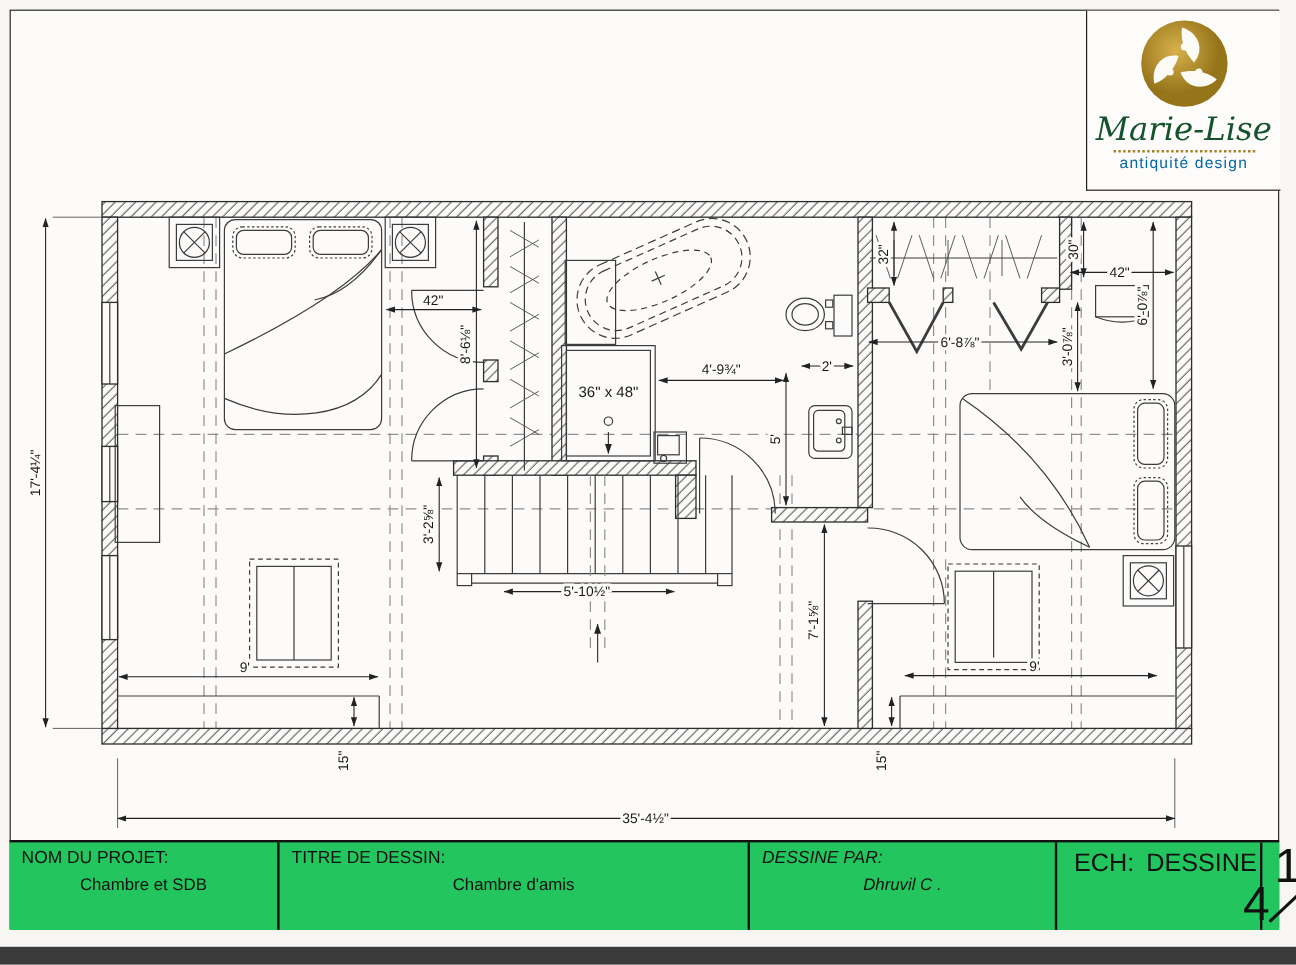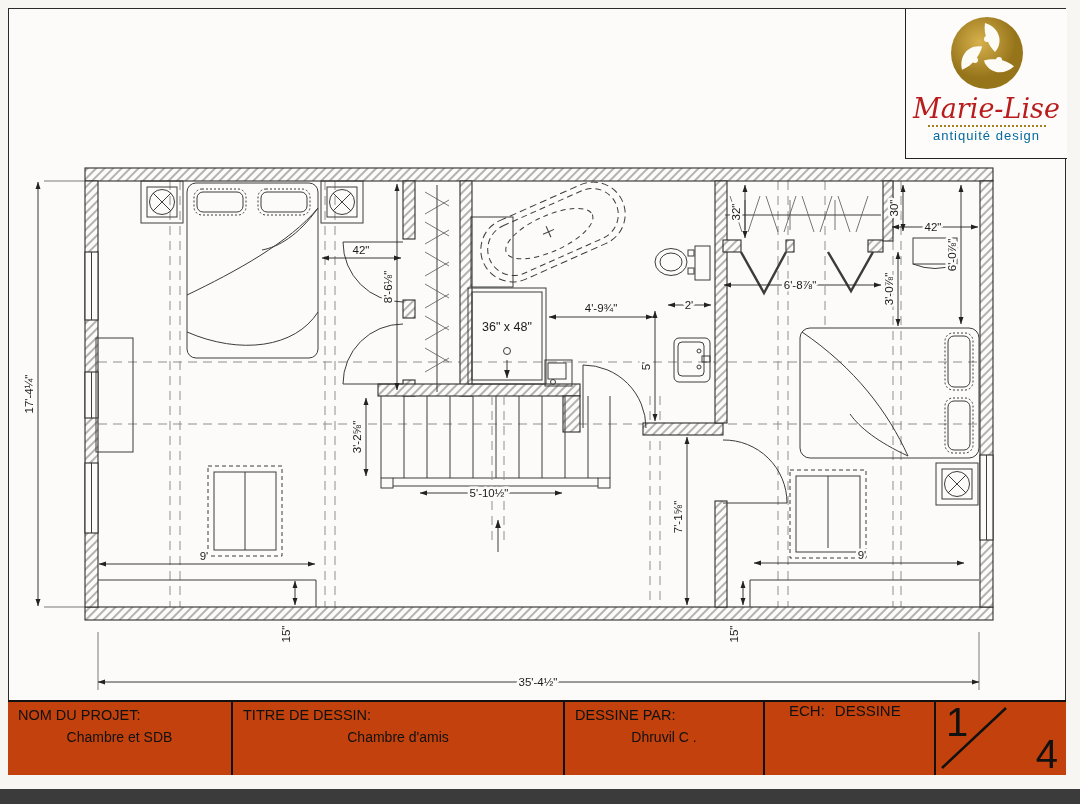--- a/index.html
+++ b/index.html
@@ -10,30 +10,30 @@
   .wl{stroke:#2e2e2e;stroke-width:1.1;}
   .fn{stroke:#3c3c3c;stroke-width:1;fill:none;}
   .fnb{stroke:#3c3c3c;stroke-width:2.4;fill:none;}
   .dim{stroke:#222;stroke-width:0.9;marker-start:url(#ar);marker-end:url(#ar);}
   .ext{stroke:#444;stroke-width:0.7;}
   .dash{stroke:#8f8f8f;stroke-width:1;stroke-dasharray:9 6;fill:none;}
   .dt{font-size:11.5px;fill:#1a1a1a;paint-order:stroke;stroke:#fcfbf9;stroke-width:5px;stroke-linejoin:round;text-anchor:middle;font-family:"Liberation Sans",sans-serif;}
   .dt2{font-size:12.5px;}
   
   .logo-box{position:absolute;left:905px;top:9px;width:162px;height:150px;border-left:1.5px solid #222;border-bottom:1.5px solid #222;box-sizing:border-box;background:#fdfcfa;text-align:center;}
-  .logo-name{font-family:"DejaVu Serif","Liberation Serif",serif;font-style:italic;font-size:27px;color:#b91c1c;line-height:1;margin-top:2px;}
+  .logo-name{font-family:"DejaVu Serif","Liberation Serif",serif;font-style:italic;font-size:27px;color:#14532d;line-height:1;margin-top:2px;}
   .logo-sep{width:118px;margin:3px auto 1px auto;border-bottom:2px dotted #a6801f;}
   .logo-tag{font-size:13px;color:#0369a1;letter-spacing:1px;}
   
-  .tb{position:absolute;left:8px;top:700px;width:1058px;height:74.5px;border-top:2px solid #111;box-sizing:border-box;display:flex;background:#c2410c;}
+  .tb{position:absolute;left:8px;top:700px;width:1058px;height:74.5px;border-top:2px solid #111;box-sizing:border-box;display:flex;background:#22c55e;}
   .tb .cell{box-sizing:border-box;border-left:2px solid #111;position:relative;}
   .tb .cell:first-child{border-left:none;}
   .tb-label{font-size:14.5px;color:#111;padding:5px 0 0 10px;}
   .tb-value{font-size:14px;color:#111;text-align:center;margin-top:6px;}
-  .tb-row{height:50%;box-sizing:border-box;display:flex;align-items:flex-start;padding-left:24px;font-size:15px;color:#111;gap:10px;}
+  .tb-row{height:50%;box-sizing:border-box;display:flex;align-items:center;padding-left:14px;font-size:21px;color:#111;gap:10px;}
   .tb-row + .tb-row{border-top:2px solid #111;}
   .pageno{width:78px;}
   .pageno .n1{position:absolute;left:10px;top:-2px;font-size:40px;color:#111;}
   .pageno .n4{position:absolute;right:8px;bottom:-2px;font-size:40px;color:#111;}
   .bottom-band{position:absolute;left:0;top:789px;width:1080px;height:15px;background:#3b3b3b;}
 </style>
 </head>
 <body>
 
 <div class="sheet-border"></div>
@@ -367,25 +367,25 @@
   <div class="logo-name">Marie-Lise</div>
   <div class="logo-sep"></div>
   <div class="logo-tag">antiquité design</div>
 </div>
 
 <div class="tb">
   <div class="cell" style="width:223px;">
     <div class="tb-label">NOM DU PROJET:</div>
     <div class="tb-value">Chambre et SDB</div>
   </div>
-  <div class="cell" style="width:332px;">
+  <div class="cell" style="width:392px;">
     <div class="tb-label">TITRE DE DESSIN:</div>
     <div class="tb-value">Chambre d'amis</div>
   </div>
-  <div class="cell" style="width:200px;">
+  <div class="cell" style="width:256px;font-style:italic;">
     <div class="tb-label">DESSINE PAR:</div>
     <div class="tb-value">Dhruvil C .</div>
   </div>
   <div class="cell" style="width:171px;">
     <div class="tb-row">
       <span>ECH:</span>
       <span>DESSINE</span>
     </div>
   </div>
   <div class="cell pageno" style="flex:1;">

